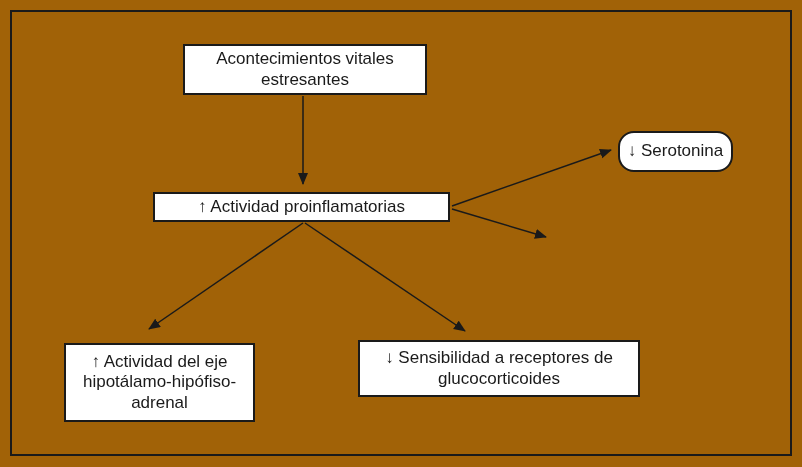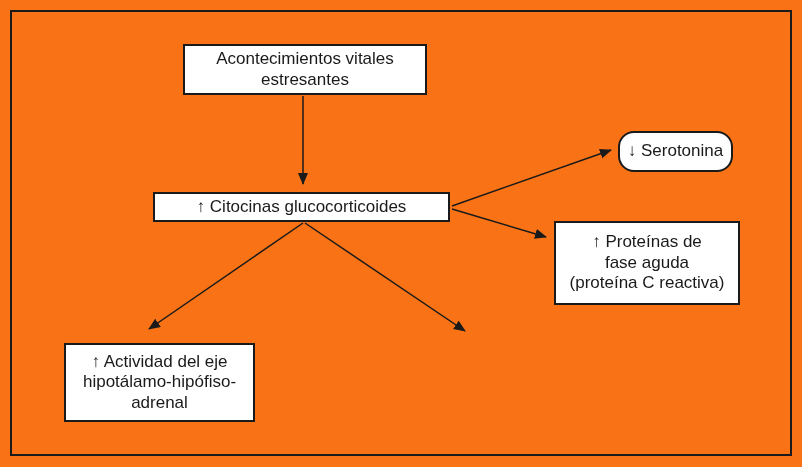--- a/index.html
+++ b/index.html
@@ -6,21 +6,21 @@
   html, body {
     margin: 0;
     padding: 0;
     background: #ffffff;
     font-family: "Liberation Sans", sans-serif;
   }
   .stage {
     position: relative;
     width: 802px;
     height: 467px;
-    background: #f97316;
+    background: #a16207;
     overflow: hidden;
     color: #1a1a1a;
   }
   .frame {
     position: absolute;
     left: 10px;
     top: 10px;
     width: 782px;
     height: 446px;
     border: 2px solid #1a1a1a;
@@ -70,26 +70,25 @@
     <line x1="303" y1="96" x2="303" y2="184" stroke="#1a1a1a" stroke-width="1.5" marker-end="url(#ah)"></line>
     <line x1="452" y1="206" x2="611" y2="150" stroke="#1a1a1a" stroke-width="1.5" marker-end="url(#ah)"></line>
     <line x1="452" y1="209" x2="546" y2="237" stroke="#1a1a1a" stroke-width="1.5" marker-end="url(#ah)"></line>
     <line x1="303" y1="223" x2="149" y2="329" stroke="#1a1a1a" stroke-width="1.5" marker-end="url(#ah)"></line>
     <line x1="305" y1="223" x2="465" y2="331" stroke="#1a1a1a" stroke-width="1.5" marker-end="url(#ah)"></line>
   </svg>
 
   <div class="node n-events">Acontecimientos vitales
 estresantes</div>
 
-  <div class="node n-cytokines">↑ Citocinas glucocorticoides</div>
+  <div class="node n-cytokines">↑ Actividad proinflamatorias</div>
 
   <div class="node n-serotonin">↓ Serotonina</div>
 
-  <div class="node n-acute">↑ Proteínas de
-fase aguda
-(proteína C reactiva)</div>
 
   <div class="node n-hpa">↑ Actividad del eje
 hipotálamo-hipófiso-
 adrenal</div>
 
+  <div class="node n-gluco">↓ Sensibilidad a receptores de
+glucocorticoides</div>
 
 </div>
 
 </body></html>

